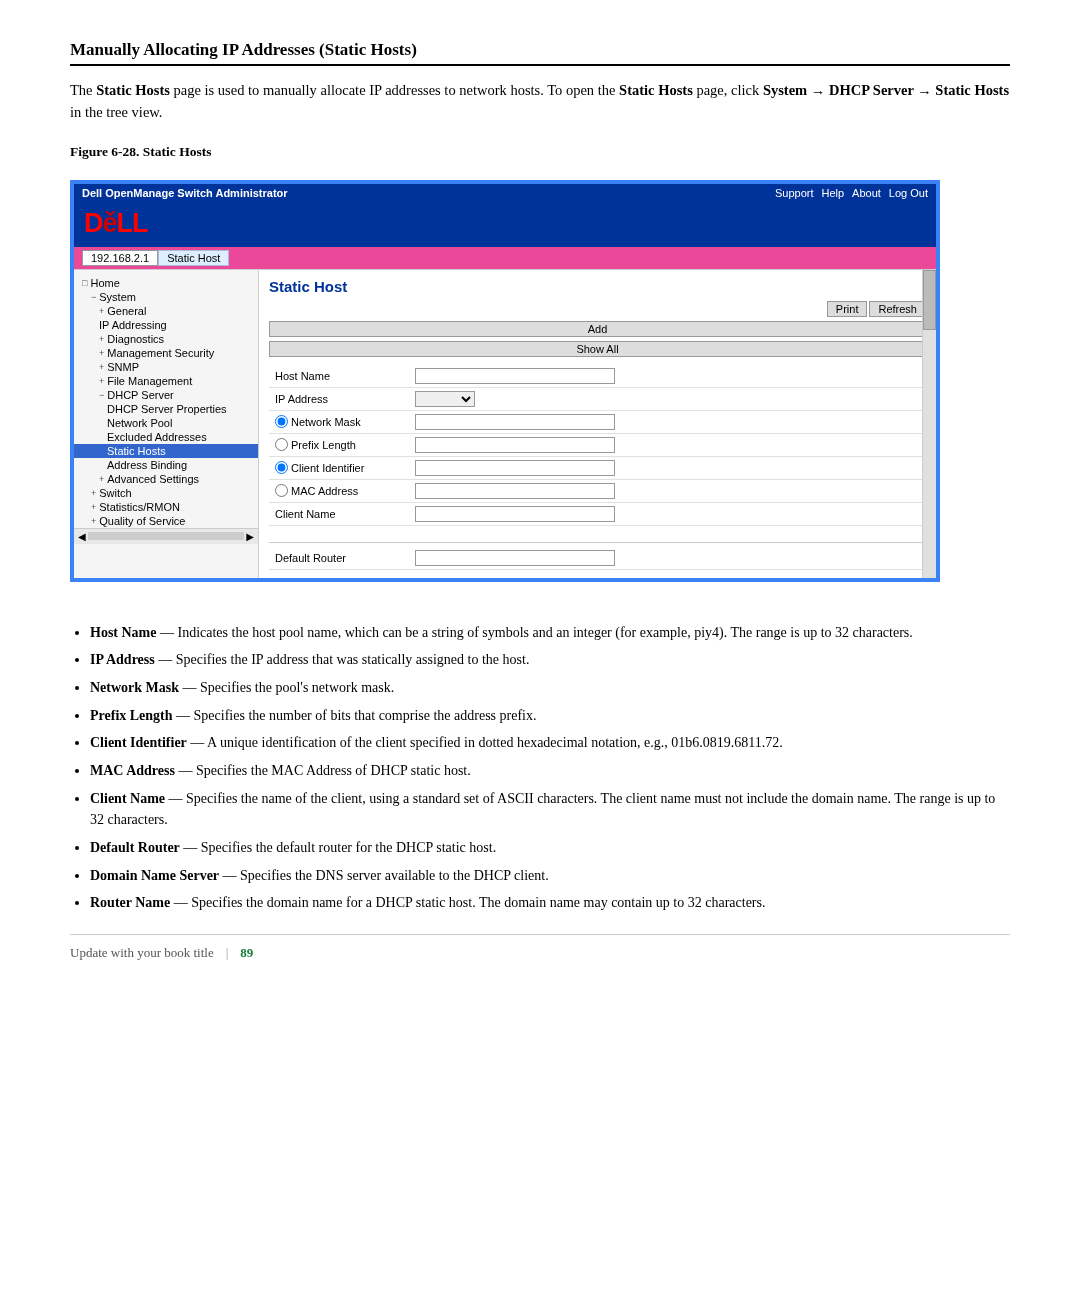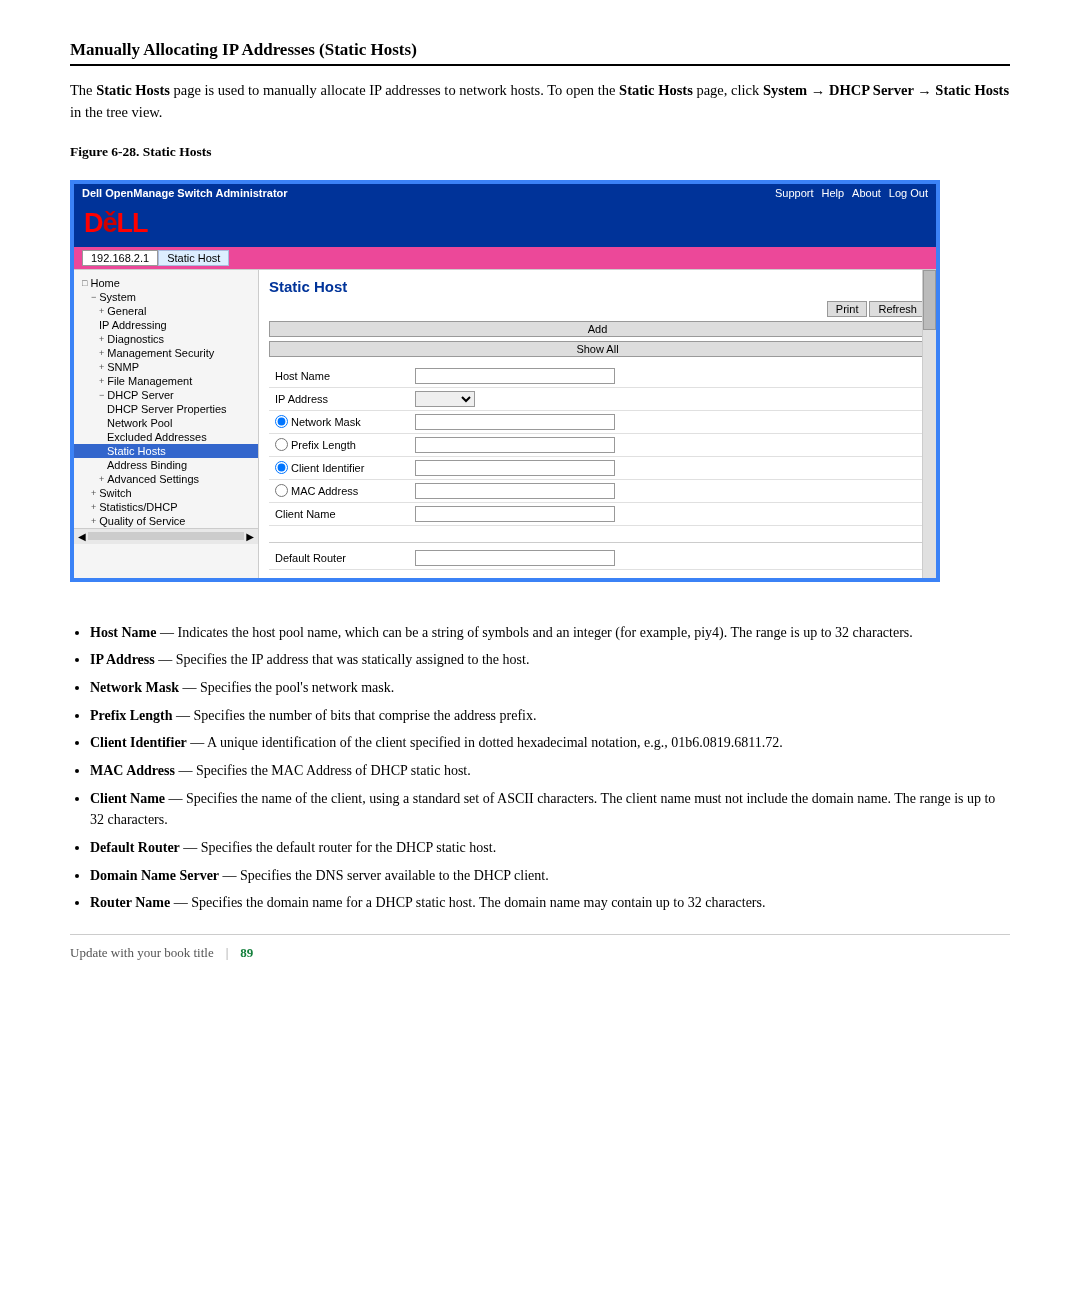--- a/index.html
+++ b/index.html
@@ -359,21 +359,21 @@
         <span>Advanced Settings</span>
       </div>
       <div class="tree-item">
         <span class="indent1"></span>
         <span class="tree-icon">+</span>
         <span>Switch</span>
       </div>
       <div class="tree-item">
         <span class="indent1"></span>
         <span class="tree-icon">+</span>
-        <span>Statistics/DHCP</span>
+        <span>Statistics/RMON</span>
       </div>
       <div class="tree-item">
         <span class="indent1"></span>
         <span class="tree-icon">+</span>
         <span>Quality of Service</span>
       </div>
 
       <div style="margin-top:auto; border-top:1px solid #ccc; background:#e8e8e8; display:flex; align-items:center; padding:2px 4px; font-size:10px;">
         <span>◀</span>
         <span style="flex:1; height:8px; background:#ccc; margin:0 2px;"></span>

